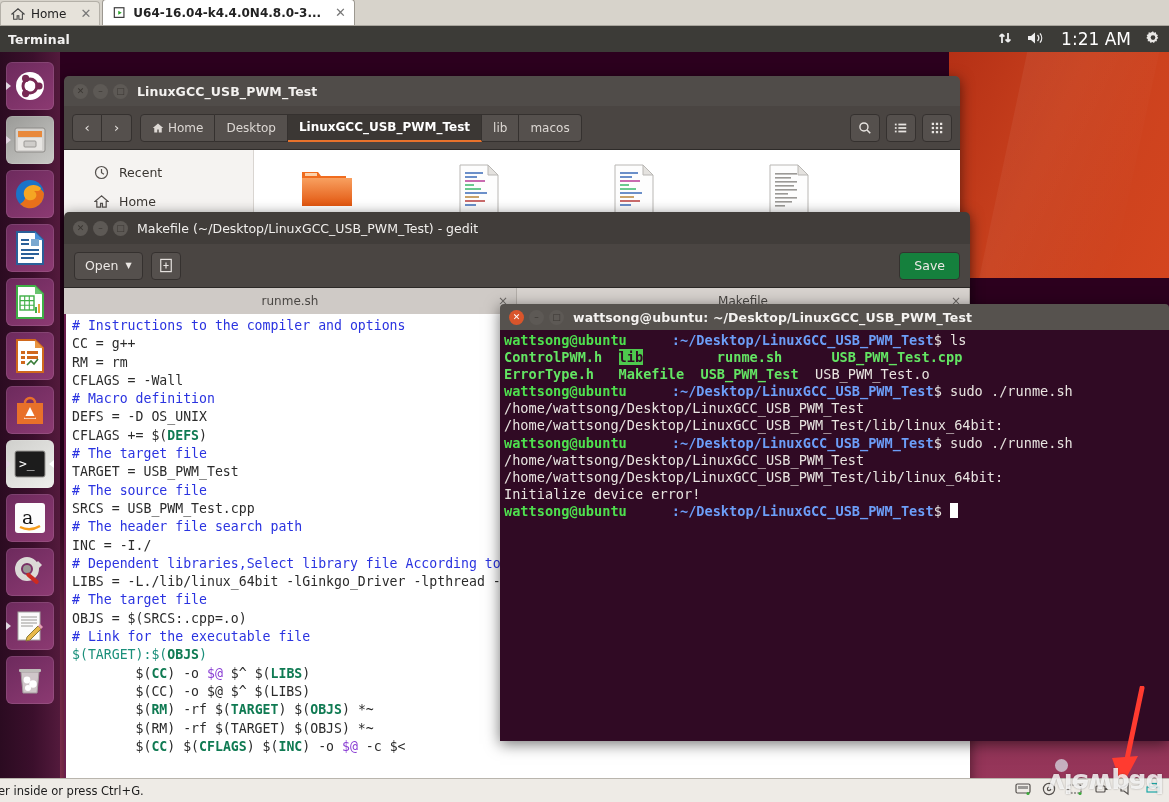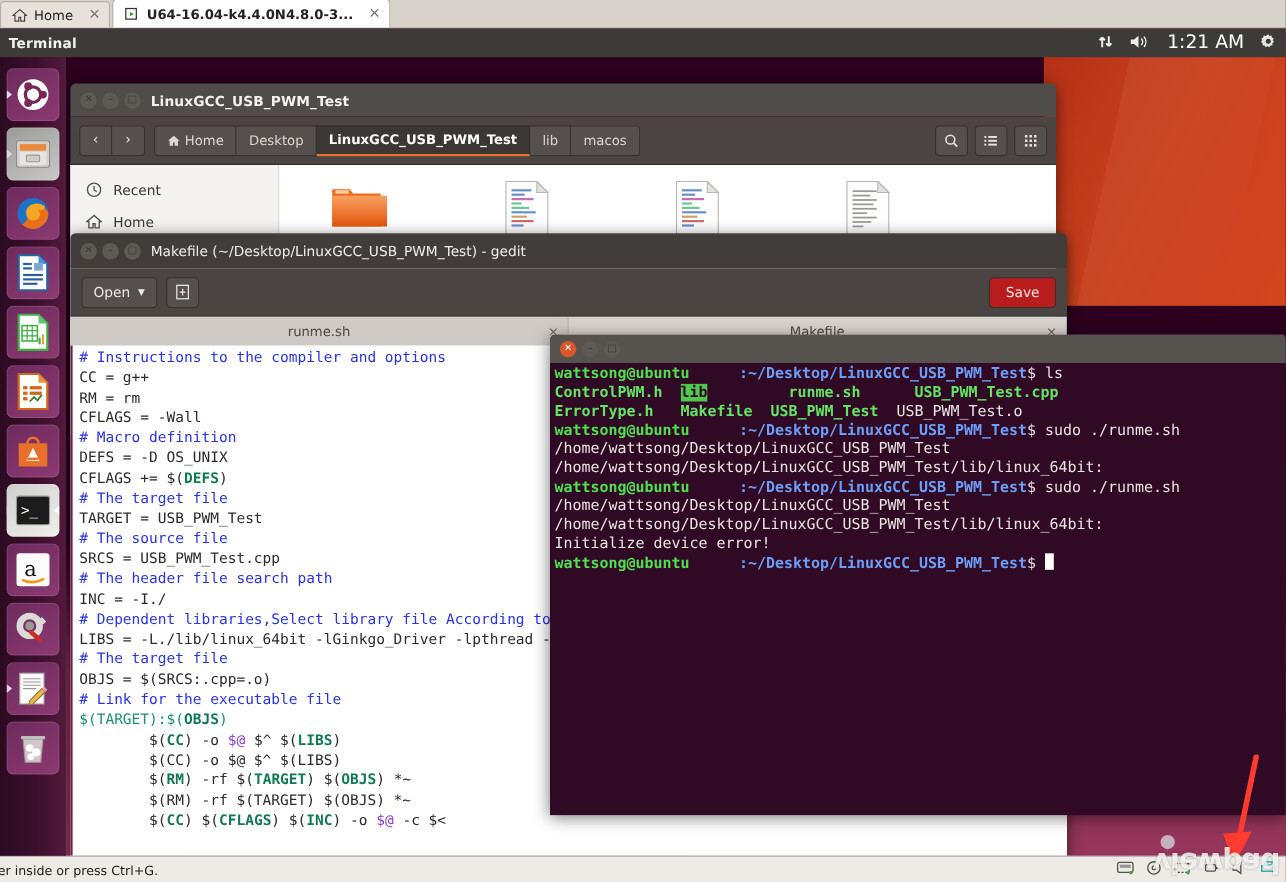--- a/index.html
+++ b/index.html
@@ -130,42 +130,42 @@
   .crumb.active { background: #3b3734; color: #fff; font-weight: bold; border-bottom: 2px solid #e8722c; }
   .tb-right { margin-left: auto; display: flex; gap: 6px; }
   .tbtn {
     width: 30px; height: 28px; background: #55504d; border: 1px solid #35312f; border-radius: 4px;
     color: #e8e4e1; display: flex; align-items: center; justify-content: center;
   }
   .nautilus-body { display: flex; height: 246px; background: #fff; }
   .places {
     width: 190px; background: #f5f3f1; border-right: 1px solid #d9d5d1; padding-top: 8px;
   }
-  .place { display: flex; align-items: center; gap: 10px; padding: 7px 14px; font-size: 12.5px; color: #3a3632; }
+  .place { display: flex; align-items: center; gap: 10px; padding: 7px 30px; font-size: 12.5px; color: #3a3632; }
   .files { flex: 1; background: #fff; padding: 14px 0 0 30px; display: flex; gap: 75px; }
   .fileitem { width: 80px; text-align: center; }
   .fname { font-size: 11.5px; color: #2b2b2b; margin-top: 6px; white-space: nowrap; }
 
   
   #gedit { left: 64px; top: 186px; width: 906px; height: 578px; border-radius: 5px; }
   .gedit-head { height: 32px; background: #413d3a; border-radius: 5px 5px 0 0;
                 display: flex; align-items: center; color: #f1efed; font-size: 12.5px; }
   .gedit-toolbar {
     height: 44px; background: #4a4542; display: flex; align-items: center;
     padding: 0 10px; gap: 8px; border-bottom: 1px solid #2c2927;
   }
   .open-btn {
     height: 28px; padding: 0 10px; background: #55504d; border: 1px solid #35312f; border-radius: 4px;
     color: #ece8e5; font-size: 12.5px; display: flex; align-items: center; gap: 7px;
   }
   .icon-btn {
     width: 30px; height: 28px; background: #55504d; border: 1px solid #35312f; border-radius: 4px;
     color: #ece8e5; display: flex; align-items: center; justify-content: center; font-size: 12px;
   }
-  .save-btn { margin-left: auto; height: 28px; padding: 0 14px; background: #b91c1c;
+  .save-btn { margin-left: auto; height: 28px; padding: 0 14px; background: #15803d;
     border: 1px solid #35312f; border-radius: 4px; color: #ece8e5; font-size: 12.5px;
     display: flex; align-items: center; }
   .gedit-tabs { height: 26px; background: #cfcac6; display: flex; }
   .gtab {
     flex: 1; display: flex; align-items: center; justify-content: center; position: relative;
     font-size: 12px; color: #4a4744; background: #cfcac6;
     border-right: 1px solid #b3aea9;
   }
   .gtab.active { background: #d7d2ce; }
   .gtab .gx { position: absolute; right: 8px; color: #6b6764; font-size: 12px; }
@@ -611,20 +611,21 @@
       </div>
     </div>
 
     <div class="win" id="terminal">
       <div class="term-title">
         <div class="wbtns">
           <span class="wb close red">✕</span>
           <span class="wb min">–</span>
           <span class="wb max">□</span>
         </div>
+        <span class="wtitle">wattsong@ubuntu: ~/Desktop/LinuxGCC_USB_PWM_Test</span>
       </div>
       <div class="term-body">
         <div class="tline"><span class="t-user">wattsong@ubuntu</span><span class="t-path">:~/Desktop/LinuxGCC_USB_PWM_Test</span><span class="t-dollar">$ </span><span class="t-plain">ls</span></div>
         <div class="tline"><span class="t-exec">ControlPWM.h</span>  <span class="t-dir">lib</span>         <span class="t-exec">runme.sh</span>      <span class="t-exec">USB_PWM_Test.cpp</span></div>
         <div class="tline"><span class="t-exec">ErrorType.h</span>   <span class="t-exec">Makefile</span>  <span class="t-exec">USB_PWM_Test</span>  <span class="t-plain">USB_PWM_Test.o</span></div>
         <div class="tline"><span class="t-user">wattsong@ubuntu</span><span class="t-path">:~/Desktop/LinuxGCC_USB_PWM_Test</span><span class="t-dollar">$ </span><span class="t-plain">sudo ./runme.sh</span></div>
         <div class="tline t-plain">/home/wattsong/Desktop/LinuxGCC_USB_PWM_Test</div>
         <div class="tline t-plain">/home/wattsong/Desktop/LinuxGCC_USB_PWM_Test/lib/linux_64bit:</div>
         <div class="tline"><span class="t-user">wattsong@ubuntu</span><span class="t-path">:~/Desktop/LinuxGCC_USB_PWM_Test</span><span class="t-dollar">$ </span><span class="t-plain">sudo ./runme.sh</span></div>
         <div class="tline t-plain">/home/wattsong/Desktop/LinuxGCC_USB_PWM_Test</div>

